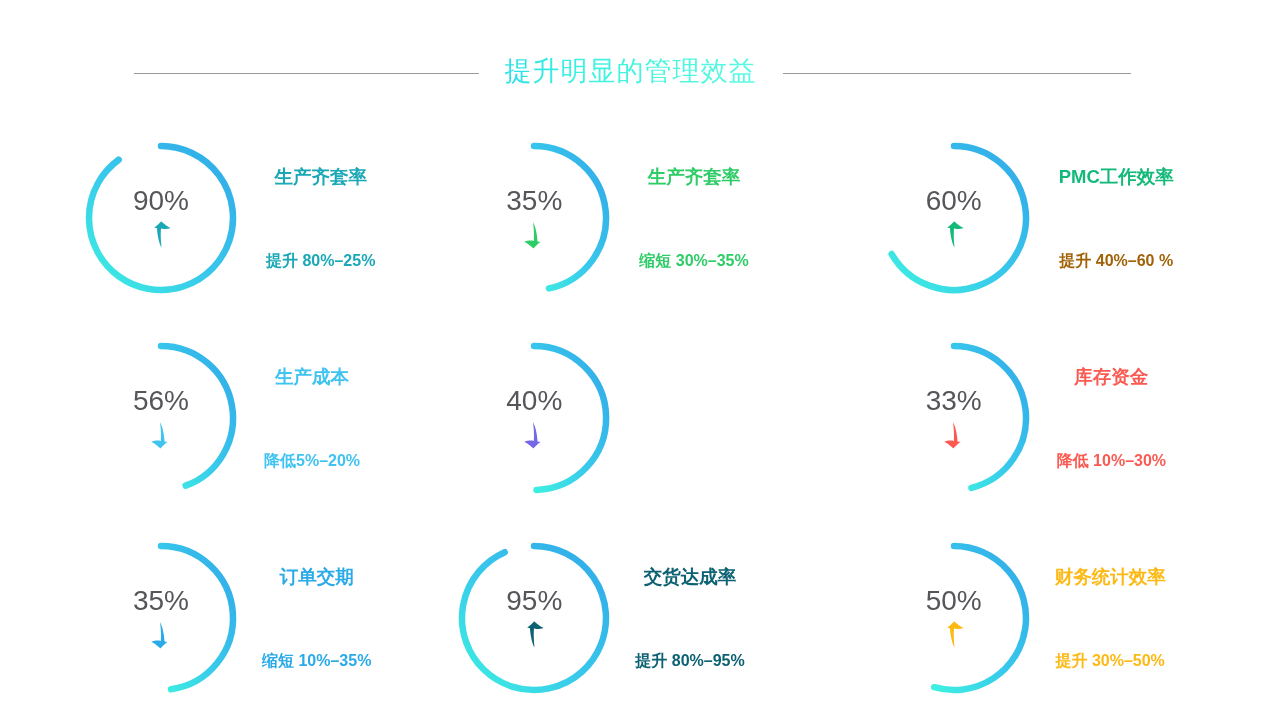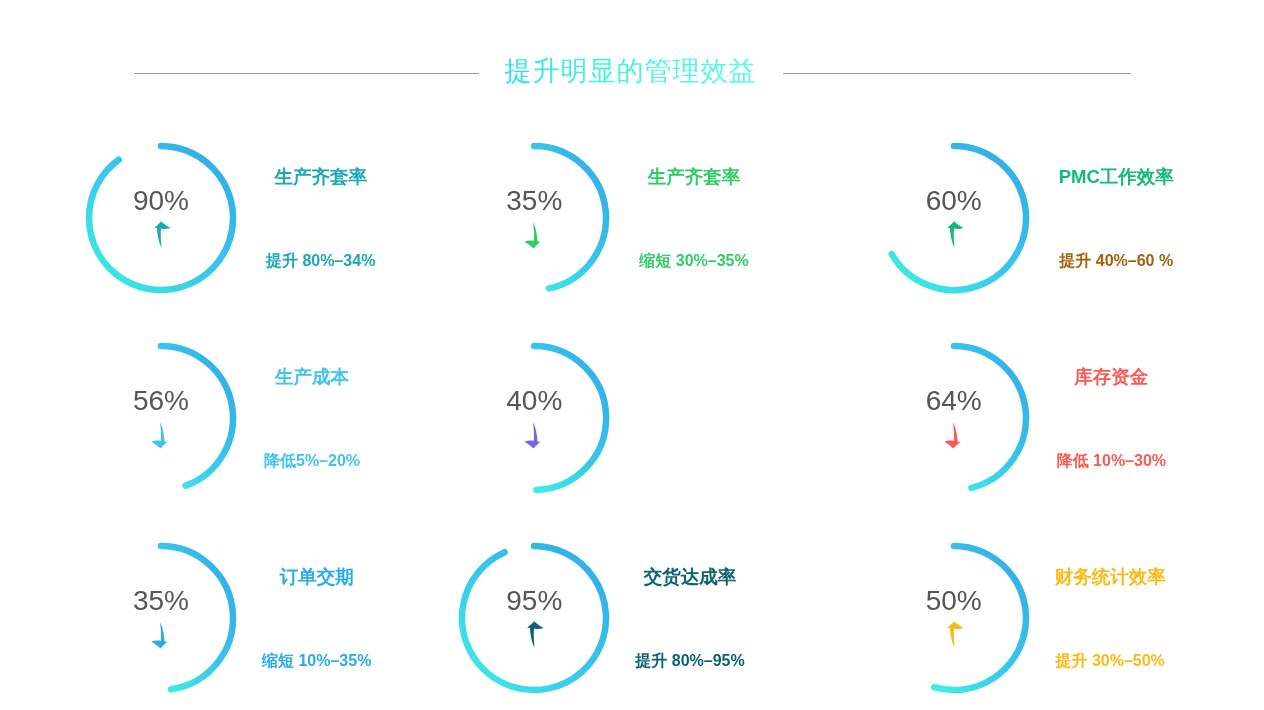--- a/index.html
+++ b/index.html
@@ -153,21 +153,21 @@
       </svg>
       <div class="gauge-center">
         <div class="gauge-value">90%</div>
         <svg class="gauge-arrow" viewBox="0 0 26 30">
           <path d="M13.2 1.2 C13.2 1.2 9.4 5.6 6.2 7.6 L9.0 8.2 C9.0 8.2 9.6 20.4 13.6 27.6 C13.6 27.6 12.2 17.0 13.0 8.6 L13.2 8.6 C14.8 9.4 19.6 9.0 22.6 7.9 C22.6 7.9 17.2 5.4 13.2 1.2 Z" fill="#1aa8b6"></path>
         </svg>
       </div>
     </div>
     <div class="labels">
       <div class="metric-title" style="color:#1aa8b6">生产齐套率</div>
-      <div class="metric-sub" style="color:#1aa8b6">提升 80%–34%</div>
+      <div class="metric-sub" style="color:#1aa8b6">提升 80%–25%</div>
     </div>
   </div>
     <div class="cell col-1 r0">
     <div class="gauge">
       <svg width="166" height="166" viewBox="0 0 166 166">
         <defs>
           <linearGradient id="grad1" x1="100%" y1="0%" x2="0%" y2="100%">
             <stop offset="0%" stop-color="#31a8e8"></stop>
             <stop offset="55%" stop-color="#38c9ec"></stop>
             <stop offset="100%" stop-color="#3ef0e0"></stop>
@@ -261,21 +261,21 @@
         <defs>
           <linearGradient id="grad5" x1="100%" y1="0%" x2="0%" y2="100%">
             <stop offset="0%" stop-color="#31a8e8"></stop>
             <stop offset="55%" stop-color="#38c9ec"></stop>
             <stop offset="100%" stop-color="#3ef0e0"></stop>
           </linearGradient>
         </defs>
         <path d="M 83.00 11.00 A 72 72 0 0 1 100.42 152.86" fill="none" stroke="url(#grad5)" stroke-width="6.5" stroke-linecap="round"></path>
       </svg>
       <div class="gauge-center">
-        <div class="gauge-value">64%</div>
+        <div class="gauge-value">33%</div>
         <svg class="gauge-arrow" viewBox="0 0 26 30">
           <path d="M12.4 28.4 C12.4 28.4 16.4 24.0 19.6 22.0 L16.6 21.4 C16.6 21.4 16.0 9.2 12.0 2.0 C12.0 2.0 13.6 12.6 12.8 21.0 L12.6 21.0 C11.0 20.2 6.2 20.6 3.2 21.7 C3.2 21.7 8.4 24.2 12.4 28.4 Z" fill="#fb5a52"></path>
         </svg>
       </div>
     </div>
     <div class="labels">
       <div class="metric-title" style="color:#fb5a52">库存资金</div>
       <div class="metric-sub" style="color:#fb5a52">降低 10%–30%</div>
     </div>
   </div>

